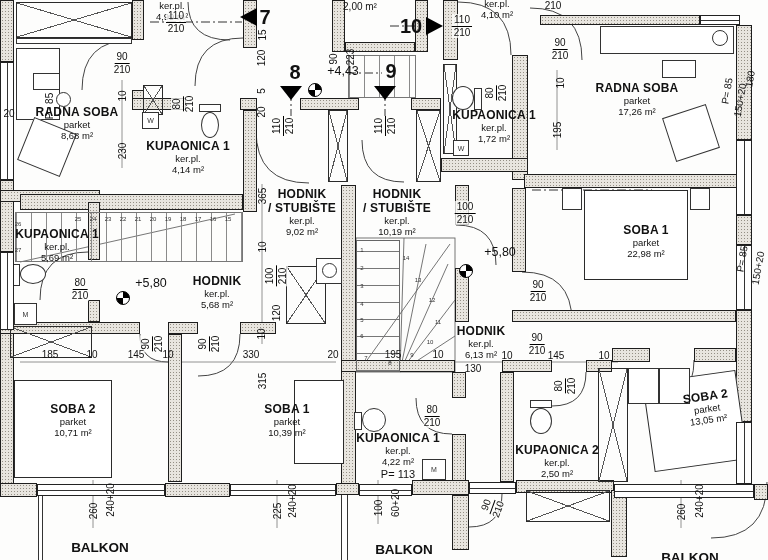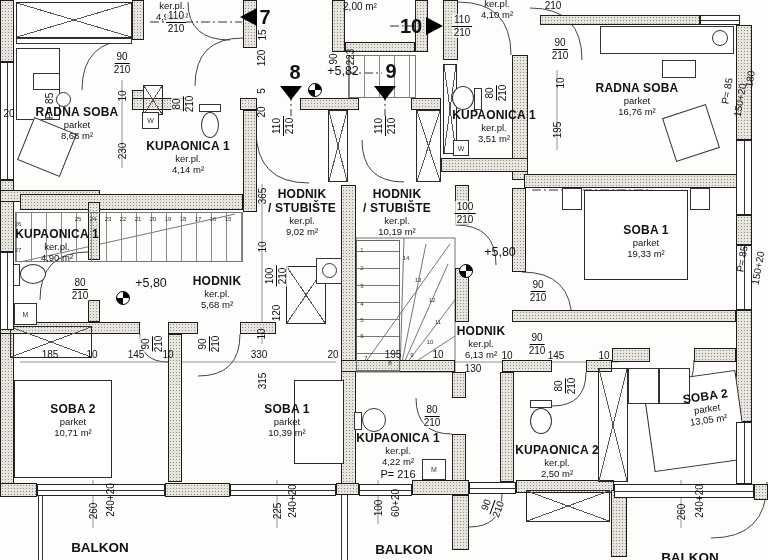--- a/index.html
+++ b/index.html
@@ -250,31 +250,31 @@
     <div class="rsub">ker.pl.</div>
     <div class="rsub">4,99 m²</div>
   </div>
   <div class="room" style="left:497px;top:10px">
     <div class="rsub">ker.pl.</div>
     <div class="rsub">4,10 m²</div>
   </div>
   <div class="room" style="left:494px;top:127px">
     <div class="rname">KUPAONICA 1</div>
     <div class="rsub">ker.pl.</div>
-    <div class="rsub">3,51 m²</div>
+    <div class="rsub">1,72 m²</div>
   </div>
   <div class="room" style="left:637px;top:100px">
     <div class="rname">RADNA SOBA</div>
     <div class="rsub">parket</div>
-    <div class="rsub">16,76 m²</div>
+    <div class="rsub">17,26 m²</div>
   </div>
   <div class="room" style="left:57px;top:246px">
     <div class="rname">KUPAONICA 1</div>
     <div class="rsub">ker.pl.</div>
-    <div class="rsub">4,90 m²</div>
+    <div class="rsub">5,69 m²</div>
   </div>
   <div class="room" style="left:302px;top:213px">
     <div class="rname">HODNIK</div>
     <div class="rname">/ STUBIŠTE</div>
     <div class="rsub">ker.pl.</div>
     <div class="rsub">9,02 m²</div>
   </div>
   <div class="room" style="left:397px;top:213px">
     <div class="rname">HODNIK</div>
     <div class="rname">/ STUBIŠTE</div>
@@ -287,55 +287,55 @@
     <div class="rsub">5,68 m²</div>
   </div>
   <div class="room" style="left:481px;top:343px">
     <div class="rname">HODNIK</div>
     <div class="rsub">ker.pl.</div>
     <div class="rsub">6,13 m²</div>
   </div>
   <div class="room" style="left:646px;top:242px">
     <div class="rname">SOBA 1</div>
     <div class="rsub">parket</div>
-    <div class="rsub">19,33 m²</div>
+    <div class="rsub">22,98 m²</div>
   </div>
   <div class="room" style="left:73px;top:421px">
     <div class="rname">SOBA 2</div>
     <div class="rsub">parket</div>
     <div class="rsub">10,71 m²</div>
   </div>
   <div class="room" style="left:287px;top:421px">
     <div class="rname">SOBA 1</div>
     <div class="rsub">parket</div>
     <div class="rsub">10,39 m²</div>
   </div>
   <div class="room" style="left:398px;top:456px">
     <div class="rname">KUPAONICA 1</div>
     <div class="rsub">ker.pl.</div>
     <div class="rsub">4,22 m²</div>
-    <div class="rextra">P= 216</div>
+    <div class="rextra">P= 113</div>
   </div>
   <div class="room" style="left:557px;top:462px">
     <div class="rname">KUPAONICA 2</div>
     <div class="rsub">ker.pl.</div>
     <div class="rsub">2,50 m²</div>
   </div>
   <div class="room" style="left:707px;top:408px;transform:translate(-50%,-50%) rotate(-8deg)">
     <div class="rname">SOBA 2</div>
     <div class="rsub">parket</div>
     <div class="rsub">13,05 m²</div>
   </div>
   <div class="lbl" style="left:360px;top:6px;font-size:10px">2,00 m²</div>
 
   <div class="balk" style="left:100px;top:547px">BALKON</div>
   <div class="balk" style="left:404px;top:549px">BALKON</div>
   <div class="balk" style="left:690px;top:557px">BALKON</div>
 
-  <div class="lvl" style="left:343px;top:71px">+5,82</div>
+  <div class="lvl" style="left:343px;top:71px">+4,43</div>
   <div class="bm" style="left:315px;top:90px"></div>
   <div class="lvl" style="left:151px;top:283px">+5,80</div>
   <div class="bm" style="left:123px;top:298px"></div>
   <div class="lvl" style="left:500px;top:252px">+5,80</div>
   <div class="bm" style="left:466px;top:271px"></div>
 
   <div class="mk" style="left:265px;top:17px">7</div>
   <div class="tri" style="left:240px;top:8px;border-top:9px solid transparent;border-bottom:9px solid transparent;border-right:17px solid #000"></div>
   <div class="mk" style="left:295px;top:72px">8</div>
   <div class="tri" style="left:280px;top:86px;border-left:11px solid transparent;border-right:11px solid transparent;border-top:14px solid #000"></div>
@@ -431,21 +431,21 @@
   <div class="lbl v" style="left:560px;top:83px">10</div>
   <div class="lbl v" style="left:557px;top:130px">195</div>
   <div class="lbl v" style="left:262px;top:196px">365</div>
   <div class="lbl v" style="left:262px;top:247px">10</div>
   <div class="lbl v" style="left:276px;top:313px">120</div>
   <div class="lbl v" style="left:261px;top:334px">10</div>
   <div class="lbl" style="left:50px;top:354px">185</div>
   <div class="lbl" style="left:92px;top:354px">10</div>
   <div class="lbl" style="left:136px;top:354px">145</div>
   <div class="lbl" style="left:168px;top:354px">10</div>
-  <div class="lbl" style="left:259px;top:354px">330</div>
+  <div class="lbl" style="left:251px;top:354px">330</div>
   <div class="lbl" style="left:333px;top:354px">20</div>
   <div class="lbl" style="left:393px;top:354px">195</div>
   <div class="lbl" style="left:438px;top:354px">10</div>
   <div class="lbl" style="left:507px;top:355px">10</div>
   <div class="lbl" style="left:556px;top:355px">145</div>
   <div class="lbl" style="left:604px;top:355px">10</div>
   <div class="lbl" style="left:473px;top:368px">130</div>
   <div class="lbl v" style="left:262px;top:381px">315</div>
   <div class="lbl v" style="left:277px;top:511px">225</div>
   <div class="lbl v" style="left:292px;top:501px">240+20</div>

